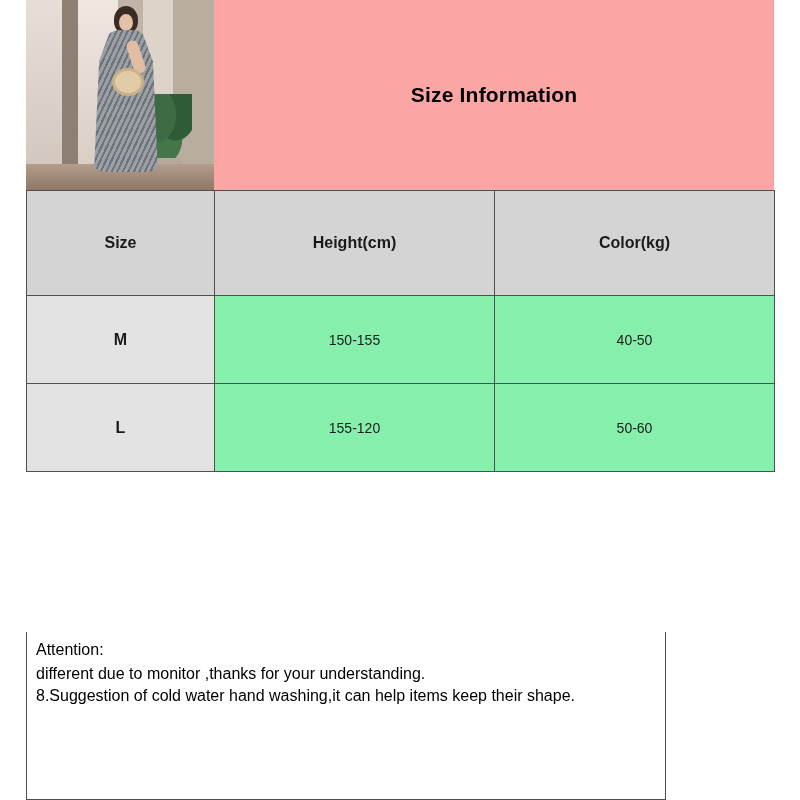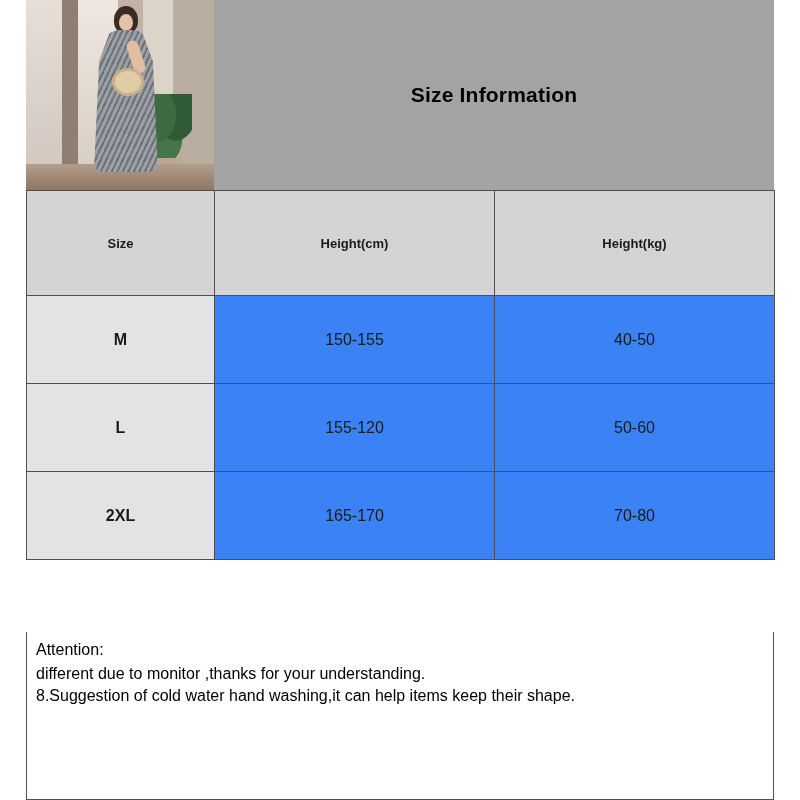--- a/index.html
+++ b/index.html
@@ -125,42 +125,42 @@
     border: 3px solid #cbb089;
     border-radius: 50%;
     background: #e0cda7;
   }
   .title-cell {
     flex: 1;
     height: 190px;
     display: flex;
     align-items: center;
     justify-content: center;
-    background: #a3a3a3;
+    background: #fca5a5;
   }
   .title-text {
     font-size: 21px;
     font-weight: bold;
     letter-spacing: 0.2px;
   }
 
   
   table.size-table {
     position: absolute;
     left: 26px;
     top: 190px;
     width: 748px;
     border-collapse: collapse;
     table-layout: fixed;
   }
   table.size-table td {
     border: 1px solid #4f4f4f;
     text-align: center;
     vertical-align: middle;
-    font-size: 13px;
+    font-size: 16px;
     font-weight: bold;
     color: #1a1a1a;
   }
   .col-size { width: 188px; }
   .col-h { width: 280px; }
   .col-w { width: 280px; }
 
   thead td {
     background: #d4d4d4;
     height: 102px;
@@ -174,31 +174,31 @@
     font-weight: bold;
   }
   tbody td {
     height: 85px;
   }
   tbody td.cell-size {
     background: #e3e3e3;
     font-size: 16px;
   }
   tbody td.cell-val {
-    background: #3b82f6;
-    font-size: 16px;
+    background: #86efac;
+    font-size: 14px;
     font-weight: normal;
   }
 
   
   .attention {
     position: absolute;
     left: 26px;
     top: 632px;
-    width: 748px;
+    width: 640px;
     height: 168px;
     box-sizing: border-box;
     border: 1px solid #4f4f4f;
     border-top: none;
     background: #ffffff;
     padding: 7px 9px 0 9px;
   }
   .attention p {
     margin: 0;
     font-size: 16px;
@@ -239,39 +239,34 @@
   <table class="size-table">
     <colgroup>
       <col class="col-size">
       <col class="col-h">
       <col class="col-w">
     </colgroup>
     <thead>
       <tr>
         <td class="hdr-size">Size</td>
         <td class="hdr-sub">Height(cm)</td>
-        <td class="hdr-sub">Height(kg)</td>
+        <td class="hdr-sub">Color(kg)</td>
       </tr>
     </thead>
     <tbody>
       <tr>
         <td class="cell-size">M</td>
         <td class="cell-val">150-155</td>
         <td class="cell-val">40-50</td>
       </tr>
       <tr>
         <td class="cell-size">L</td>
         <td class="cell-val">155-120</td>
         <td class="cell-val">50-60</td>
       </tr>
-      <tr>
-        <td class="cell-size">2XL</td>
-        <td class="cell-val">165-170</td>
-        <td class="cell-val">70-80</td>
-      </tr>
     </tbody>
   </table>
 
   <div class="attention">
     <p class="line-title">Attention:</p>
     <p>different due to monitor ,thanks for your understanding.</p>
     <p>8.Suggestion of cold water hand washing,it can help items keep their shape.</p>
   </div>
 
 </div>

